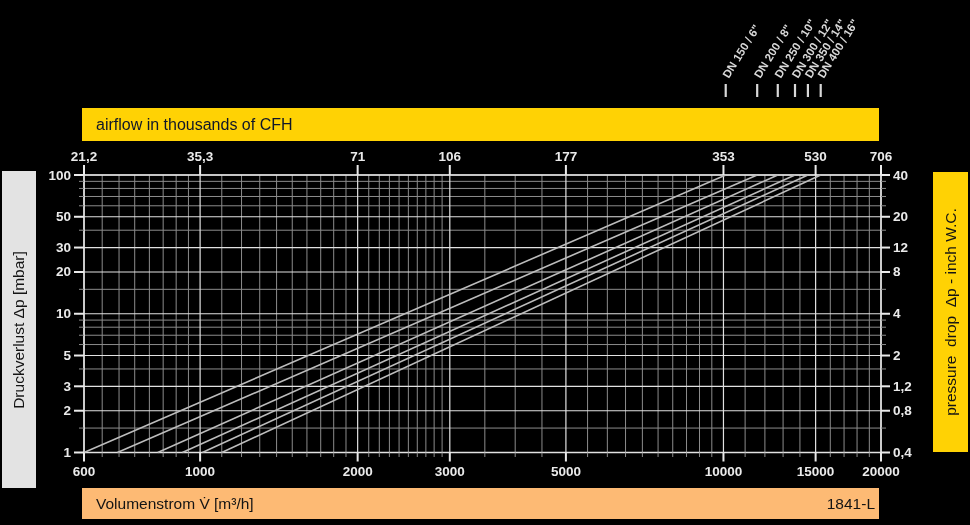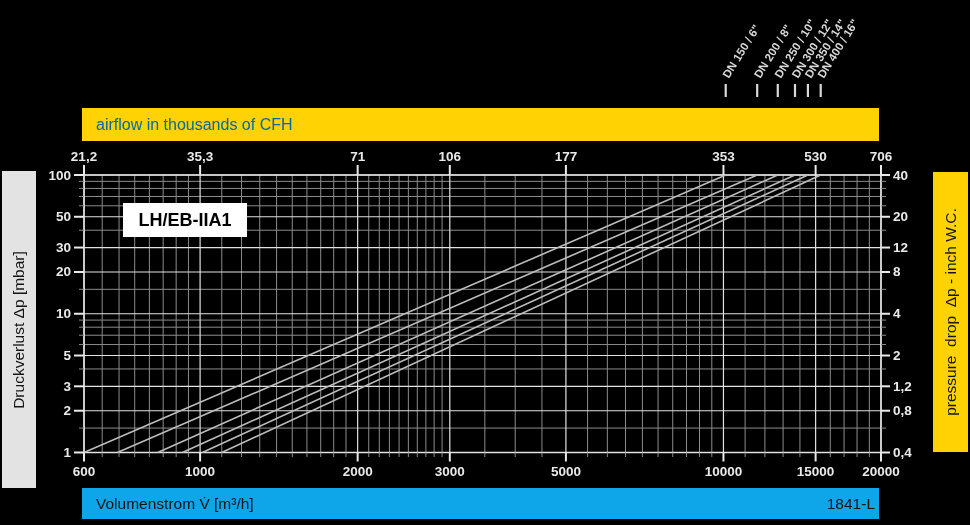--- a/index.html
+++ b/index.html
@@ -1,20 +1,20 @@
 <!DOCTYPE html>
 <html><head>
 <meta charset="utf-8">
 <style>
   html,body{margin:0;padding:0;background:#000;}
   .screen{position:relative;width:970px;height:525px;background:#000;overflow:hidden;
           font-family:"Liberation Sans",sans-serif;}
   .banner-top{position:absolute;left:82px;top:108px;width:797px;height:33px;
               display:flex;align-items:center;}
-  .banner-top span{padding-left:14px;font-size:16px;color:#0369a1;}
+  .banner-top span{padding-left:14px;font-size:16px;color:#0f172a;}
   .bar-left{position:absolute;left:2px;top:171px;width:34px;height:317px;
             display:flex;align-items:center;justify-content:center;}
   .bar-left span{transform:rotate(-90deg);white-space:nowrap;font-size:15.5px;color:#141414;}
   .bar-right{position:absolute;left:933px;top:172px;width:35px;height:280px;
              display:flex;align-items:center;justify-content:center;}
   .bar-right span{transform:rotate(-90deg);white-space:pre;font-size:15.5px;color:#141414;}
   .bar-bottom{position:absolute;left:82px;top:488px;width:797px;height:31px;
               display:flex;align-items:center;justify-content:space-between;}
   .bar-bottom span{font-size:15.5px;color:#141414;}
   .bar-bottom .lbl{padding-left:14px;}
@@ -268,22 +268,19 @@
   </div>
 
   <div class="bar-left" style="background: rgb(227, 227, 227);">
     <span>Druckverlust Δp [mbar]</span>
   </div>
 
   <div class="bar-right" style="background: rgb(255, 210, 4);">
     <span>pressure  drop  Δp - inch W.C.</span>
   </div>
 
-  <div class="bar-bottom" style="background: #0ea5e9;">
+  <div class="bar-bottom" style="background: #fdba74;">
     <span class="lbl">Volumenstrom V̇ [m³/h]</span>
     <span class="ref">1841-L</span>
   </div>
 
-  <div class="model-box" style="background: rgb(255, 255, 255);">
-    <span>LH/EB-IIA1</span>
-  </div>
 
 </div>
 
 </body></html>

